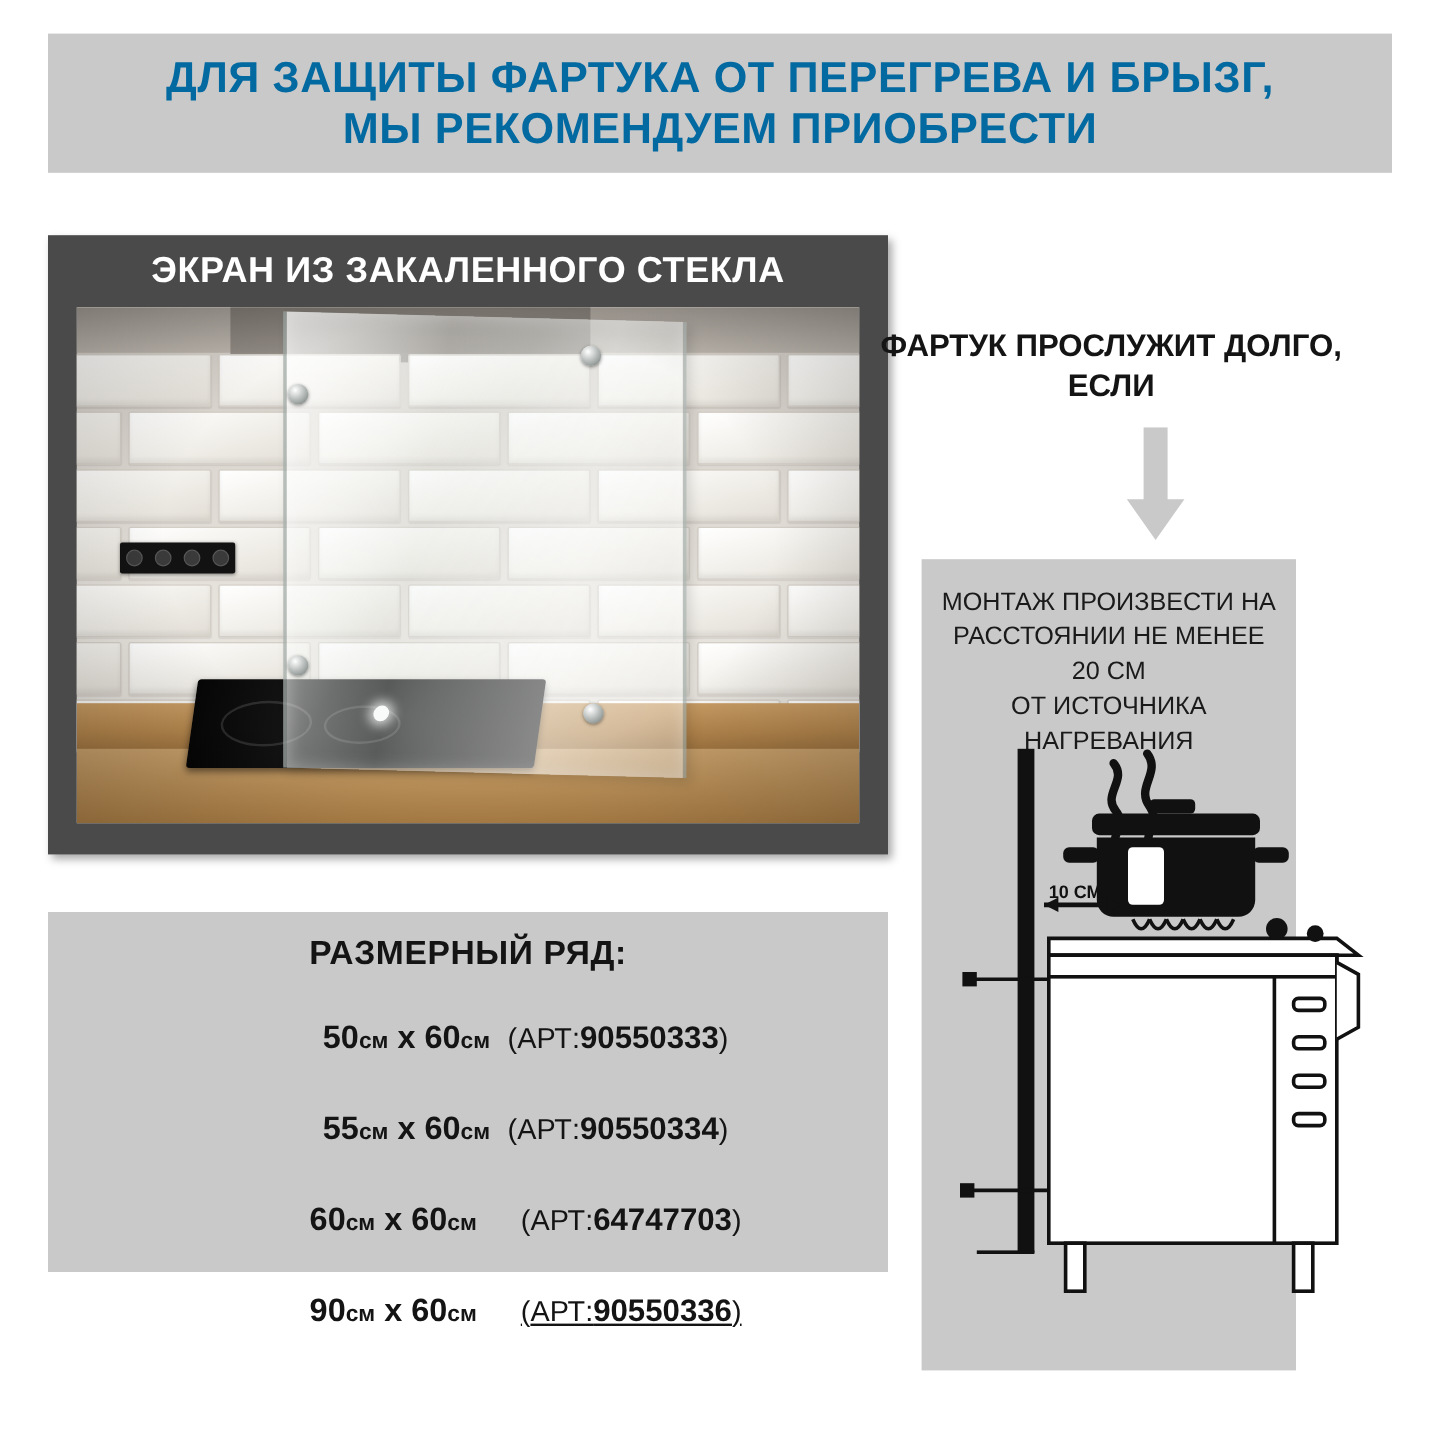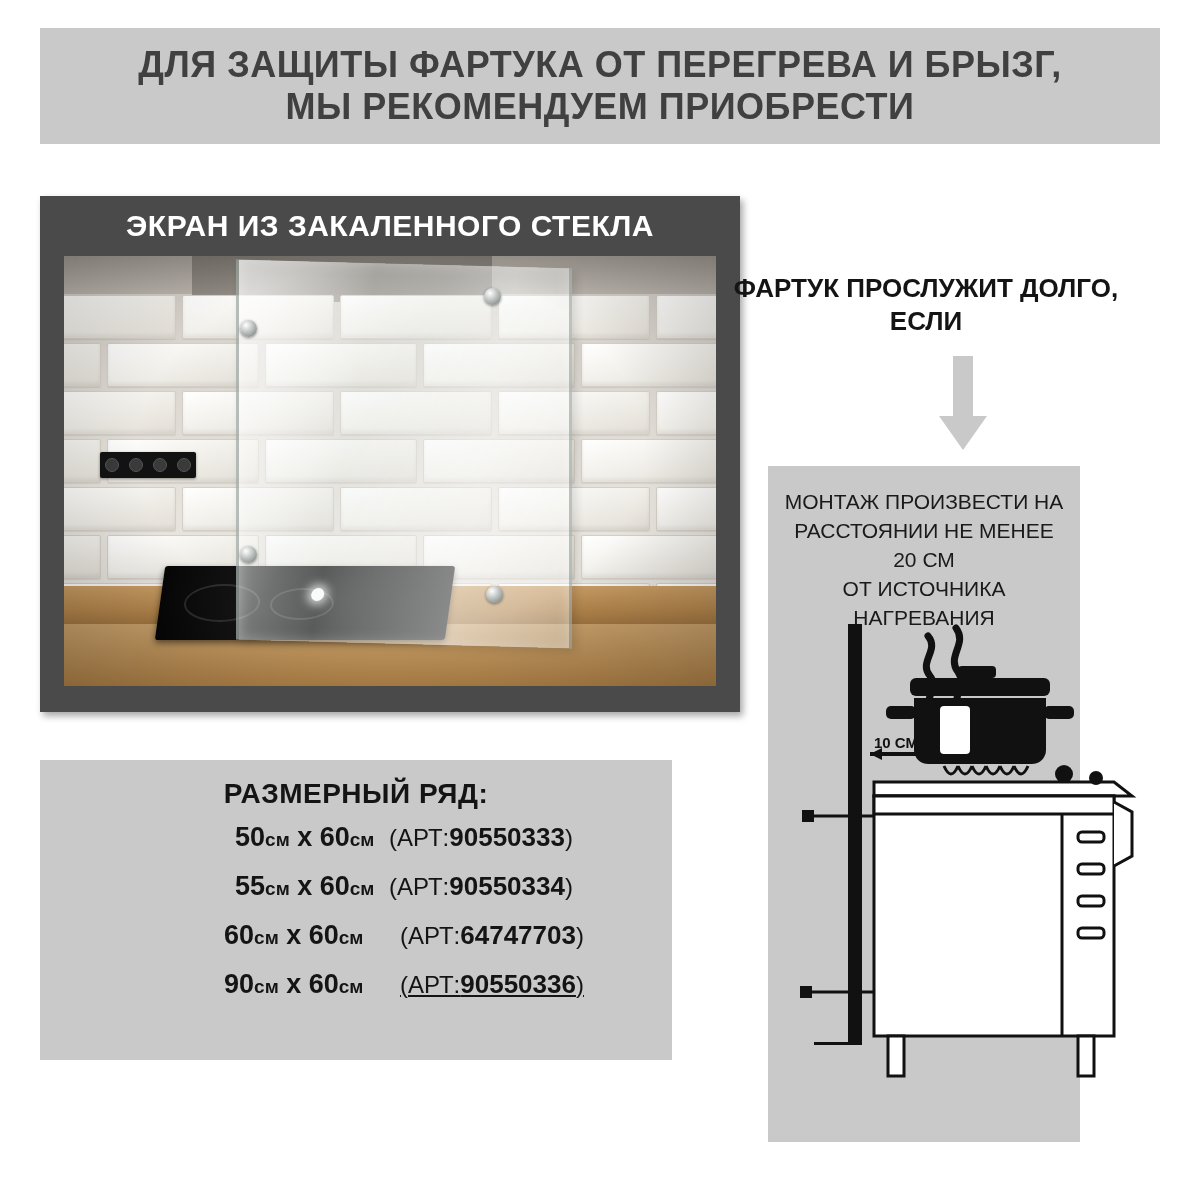--- a/index.html
+++ b/index.html
@@ -28,21 +28,21 @@
     flex-direction: column;
     align-items: center;
     justify-content: center;
     text-align: center;
   }
   .header-line {
     font-size: 36px;
     font-weight: bold;
     letter-spacing: 0.5px;
     line-height: 1.18;
-    color: #404040;
+    color: #0369a1;
   }
 
   
   .photo-card {
     position: absolute;
     left: 40px;
     top: 196px;
     width: 700px;
     height: 516px;
     background: #4a4a4a;
@@ -221,21 +221,21 @@
     top: 140px;
     width: 372px;
     height: 510px;
   }
 
   
   .sizes-panel {
     position: absolute;
     left: 40px;
     top: 760px;
-    width: 632px;
+    width: 700px;
     height: 300px;
     background: #c9c9c9;
     padding-top: 18px;
     box-sizing: border-box;
   }
   .sizes-title {
     text-align: center;
     font-size: 28px;
     font-weight: bold;
     letter-spacing: 0.5px;
@@ -251,20 +251,21 @@
     margin: 0 0 22px 0;
     color: #141414;
   }
   .size-dim {
     font-weight: bold;
     width: 238px;
     text-align: left;
     padding-left: 96px;
     box-sizing: border-box;
     white-space: nowrap;
+    margin-top: 27px;
   }
   .size-dim .u { font-size: 19px; font-weight: bold; }
   .size-art {
     font-size: 24px;
     white-space: nowrap;
     margin-left: 12px;
   }
   .size-art .code { font-weight: bold; font-size: 26px; }
 </style>
 </head>

